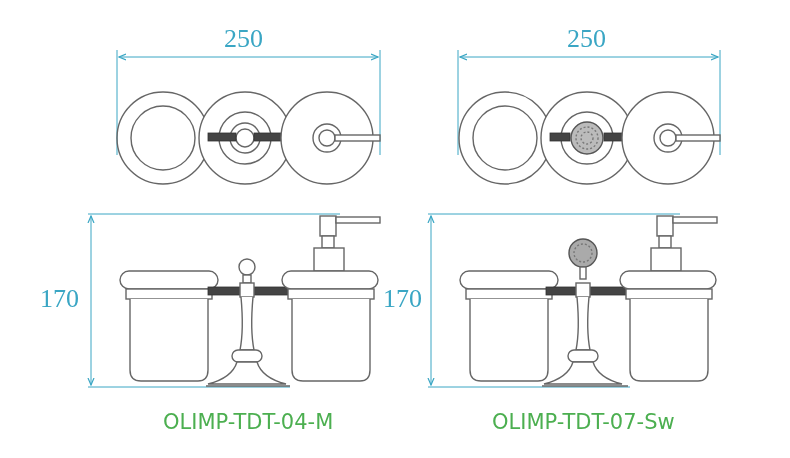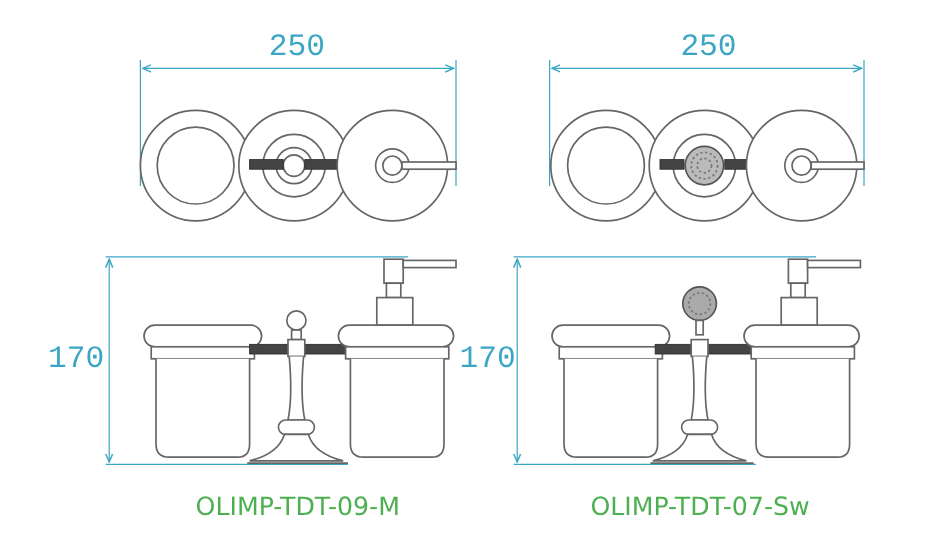--- a/index.html
+++ b/index.html
@@ -1,18 +1,18 @@
 <!DOCTYPE html>
 <html><head>
 <meta charset="utf-8">
 <style>
   html, body { margin:0; padding:0; background:#ffffff; }
   body { width:790px; height:458px; overflow:hidden; position:relative; font-family:"Liberation Sans", sans-serif; }
   svg { position:absolute; left:0; top:0; }
-  .dim-text { position:absolute; color:#3aa6c4; font-size:26px; font-family:Liberation Mono, monospace; }
+  .dim-text { position:absolute; color:#3aa6c4; font-size:26px; font-family:Liberation Serif, serif; }
   .model { position:absolute; color:#4caf50; font-size:21px; font-family:"DejaVu Sans", sans-serif; }
 </style>
 </head>
 <body>
 
 <svg width="790" height="458" viewBox="0 0 790 458">
   <defs>
     <marker id="arr" markerWidth="8" markerHeight="8" refX="7" refY="4" orient="auto-start-reverse">
       <path d="M0,1 L7,4 L0,7" fill="none" stroke="#3aa6c4" stroke-width="1.2"></path>
     </marker>
@@ -112,14 +112,14 @@
     <rect x="626" y="289" width="86" height="10" fill="#fff"></rect>
     <path d="M630,299 L630,370 Q630,381 641,381 L698,381 Q708,381 708,370 L708,299" fill="#fff"></path>
   </g>
 </svg>
 
 <div class="dim-text" style="left:224px; top:24px;">250</div>
 <div class="dim-text" style="left:567px; top:24px;">250</div>
 <div class="dim-text" style="left:40px; top:284px;">170</div>
 <div class="dim-text" style="left:383px; top:284px;">170</div>
 
-<div class="model" style="left:163px; top:410px;">OLIMP-TDT-09-M</div>
+<div class="model" style="left:163px; top:410px;">OLIMP-TDT-04-M</div>
 <div class="model" style="left:492px; top:410px;">OLIMP-TDT-07-Sw</div>
 
 </body></html>

